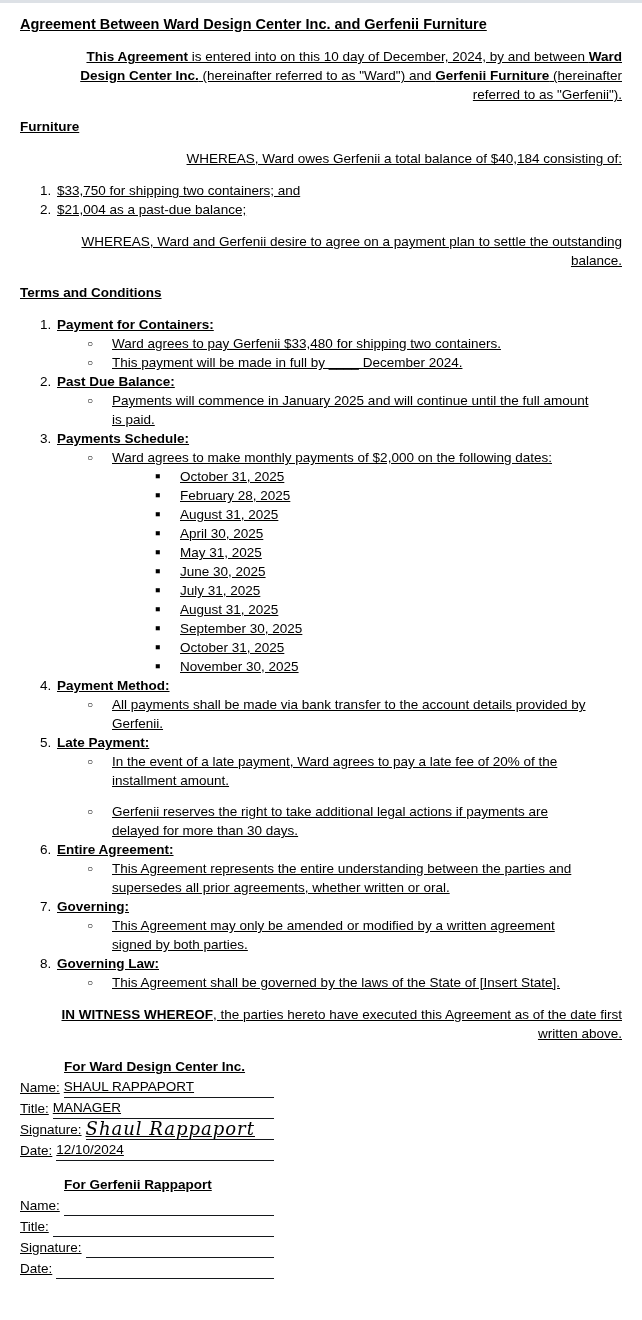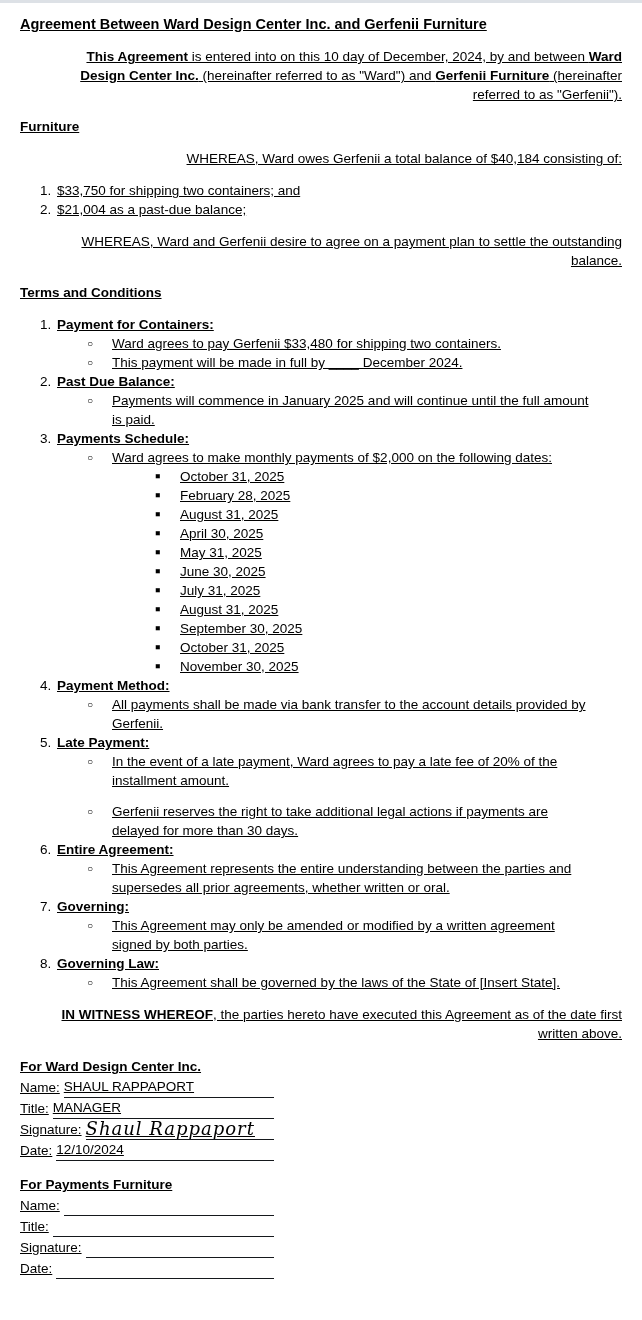--- a/index.html
+++ b/index.html
@@ -15,21 +15,21 @@
   .sec-heading { font-size:13.5px; line-height:19px; font-weight:bold; margin-bottom:13px; }
   .list { margin-bottom:13px; }
   .line-l1 { position:relative; padding-left:37px; white-space:pre-wrap; }
   .line-l1 .num { position:absolute; left:20px; top:0; }
   .line-l2 { position:relative; padding-left:92px; white-space:pre-wrap; }
   .line-l2::before { content:"\25CB"; position:absolute; left:67px; top:0; font-size:10px; }
   .line-l3 { position:relative; padding-left:160px; white-space:pre-wrap; }
   .line-l3::before { content:"\25A0"; position:absolute; left:135px; top:0; font-size:8.5px; }
   .gap { margin-top:12px; }
   .sig-block { margin-bottom:13px; }
-  .sig-heading { font-weight:bold; line-height:21px; }
+  .sig-heading { font-weight:bold; line-height:21px;margin-left:44px; }
   .sig-row { display:flex; width:254px; line-height:21px; height:21px; align-items:center; }
   .sig-label { flex:none; }
   .sig-value {
     flex:1; margin-left:4px; border-bottom:1.4px solid #15181c;
     white-space:pre; height:21px; line-height:19px;
   }
   .sig-value.script {
     font-family:"DejaVu Serif","Liberation Serif",serif;
     font-style:italic; font-size:18px; line-height:20px;
     letter-spacing:1px; overflow:visible;
@@ -118,21 +118,21 @@
           <div class="sig-row">
             <span class="sig-label">Signature:</span>
             <span class="sig-value script">Shaul Rappaport</span>
           </div>
           <div class="sig-row">
             <span class="sig-label">Date:</span>
             <span class="sig-value">12/10/2024</span>
           </div>
         </div>
         <div class="sig-block">
-          <div class="sig-heading">For Payments Furniture</div>
+          <div class="sig-heading">For Gerfenii Rappaport</div>
           <div class="sig-row">
             <span class="sig-label">Name:</span>
             <span class="sig-value"></span>
           </div>
           <div class="sig-row">
             <span class="sig-label">Title:</span>
             <span class="sig-value"></span>
           </div>
           <div class="sig-row">
             <span class="sig-label">Signature:</span>

